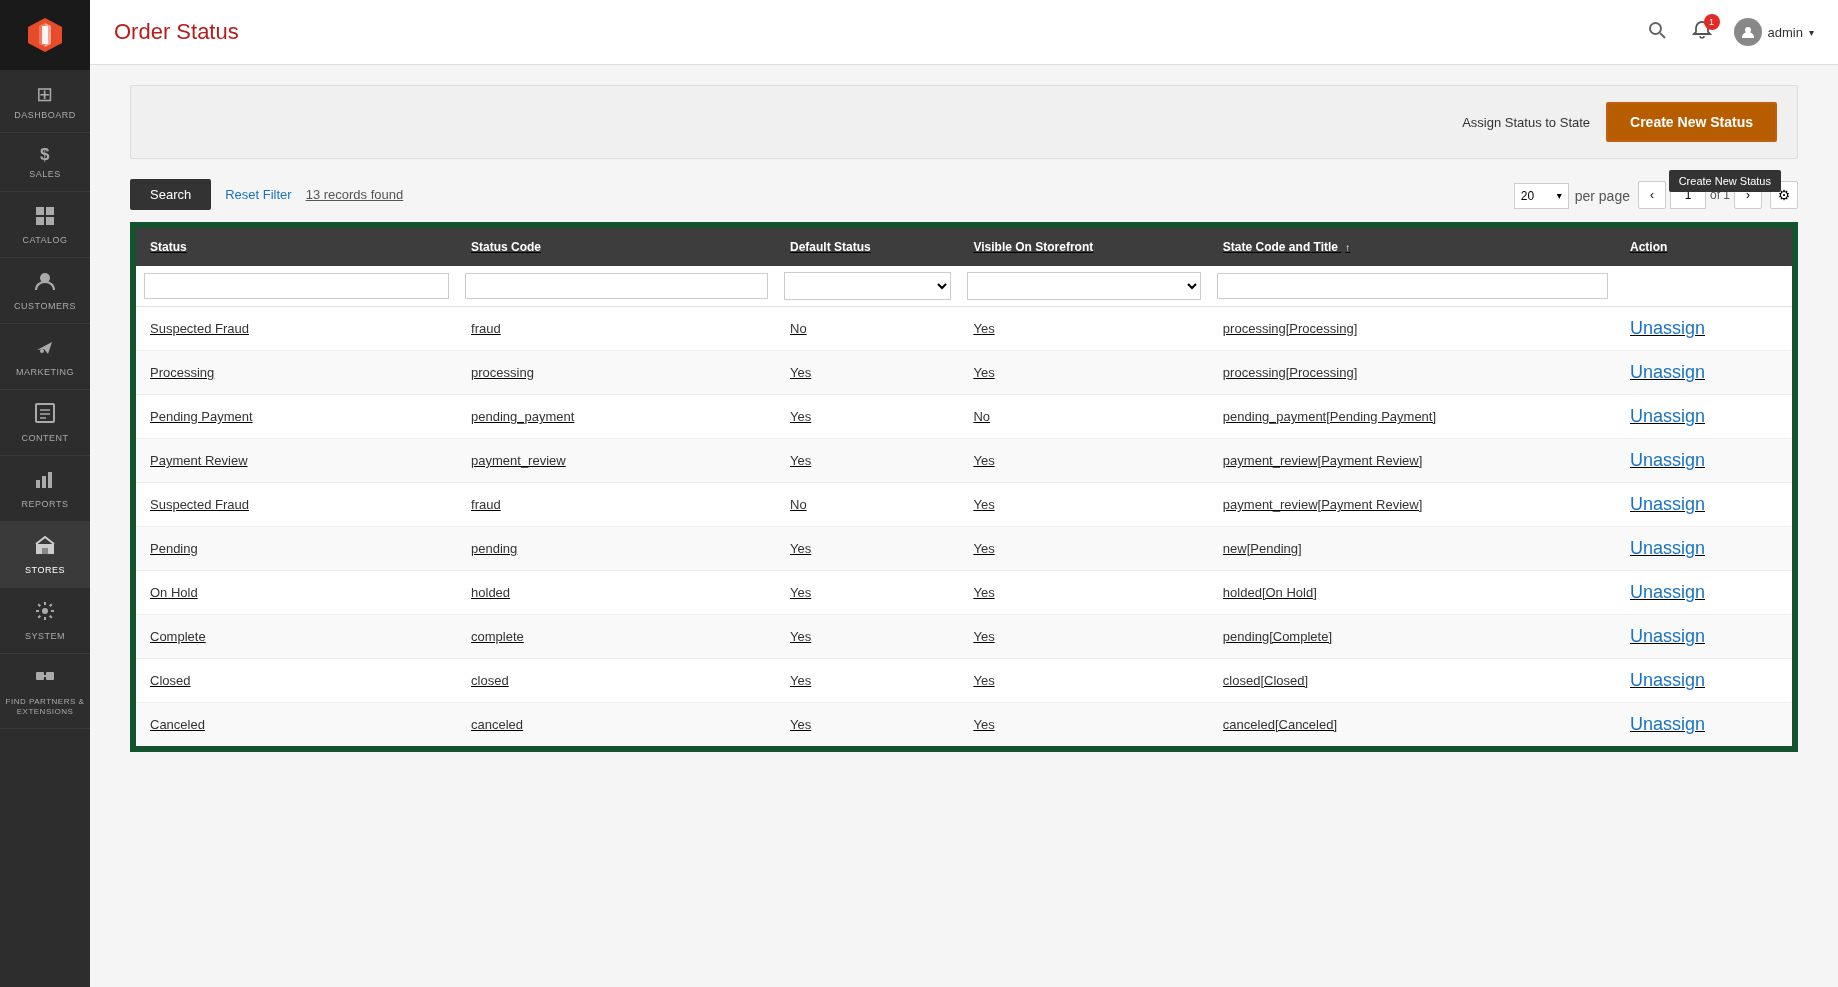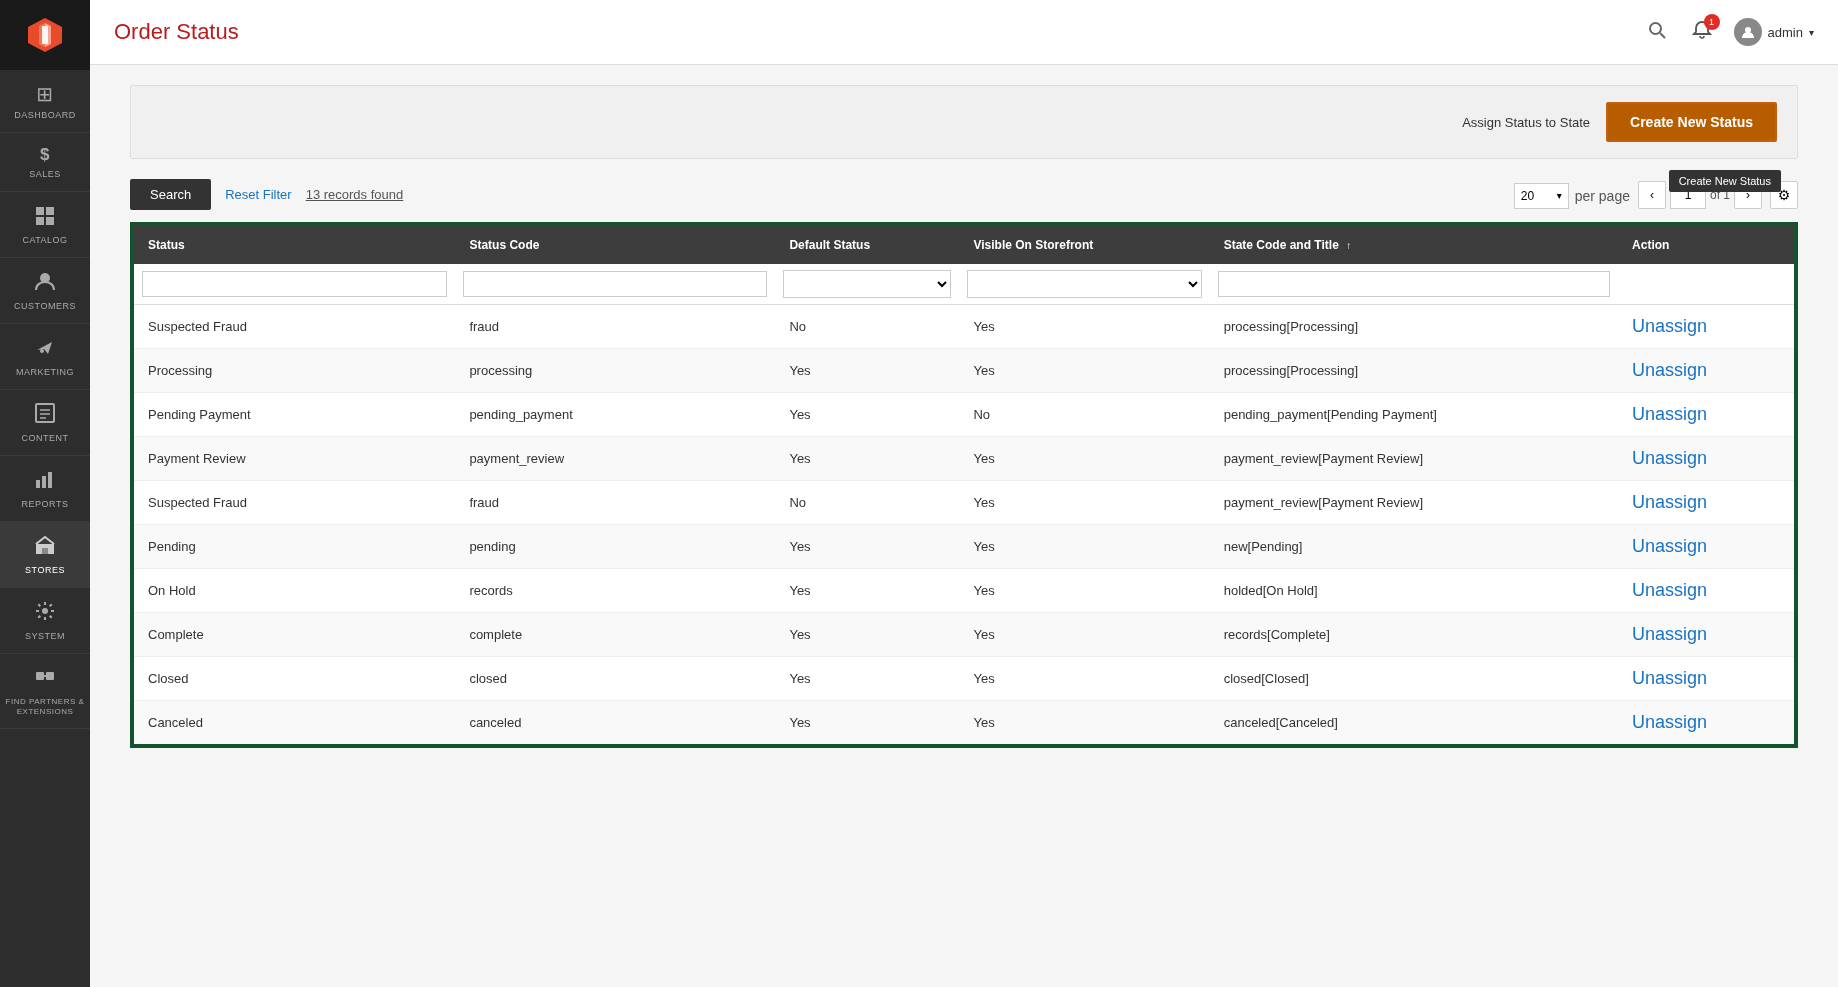--- a/index.html
+++ b/index.html
@@ -253,21 +253,22 @@
       align-items: center;
       justify-content: center;
     }
     .pager-of { font-size: 12px; color: #555; }
 
     
     .data-table {
       width: 100%;
       border-collapse: collapse;
       background: #fff;
-      border: 4px solid #14532d;
+      border: 6px solid #14532d;
+      text-decoration: underline;
     }
     .data-table thead tr {
       background: #3d3d3d;
       color: #fff;
     }
     .data-table thead th {
       padding: 12px 14px;
       text-align: left;
       font-size: 12px;
       font-weight: 600;
@@ -573,32 +574,32 @@
           <tr>
     <td>Pending</td>
     <td>pending</td>
     <td>Yes</td>
     <td>Yes</td>
     <td>new[Pending]</td>
     <td><a class="action-link">Unassign</a></td>
   </tr>
           <tr>
     <td>On Hold</td>
-    <td>records</td>
+    <td>holded</td>
     <td>Yes</td>
     <td>Yes</td>
     <td>holded[On Hold]</td>
     <td><a class="action-link">Unassign</a></td>
   </tr>
           <tr>
     <td>Complete</td>
     <td>complete</td>
     <td>Yes</td>
     <td>Yes</td>
-    <td>records[Complete]</td>
+    <td>pending[Complete]</td>
     <td><a class="action-link">Unassign</a></td>
   </tr>
           <tr>
     <td>Closed</td>
     <td>closed</td>
     <td>Yes</td>
     <td>Yes</td>
     <td>closed[Closed]</td>
     <td><a class="action-link">Unassign</a></td>
   </tr>

